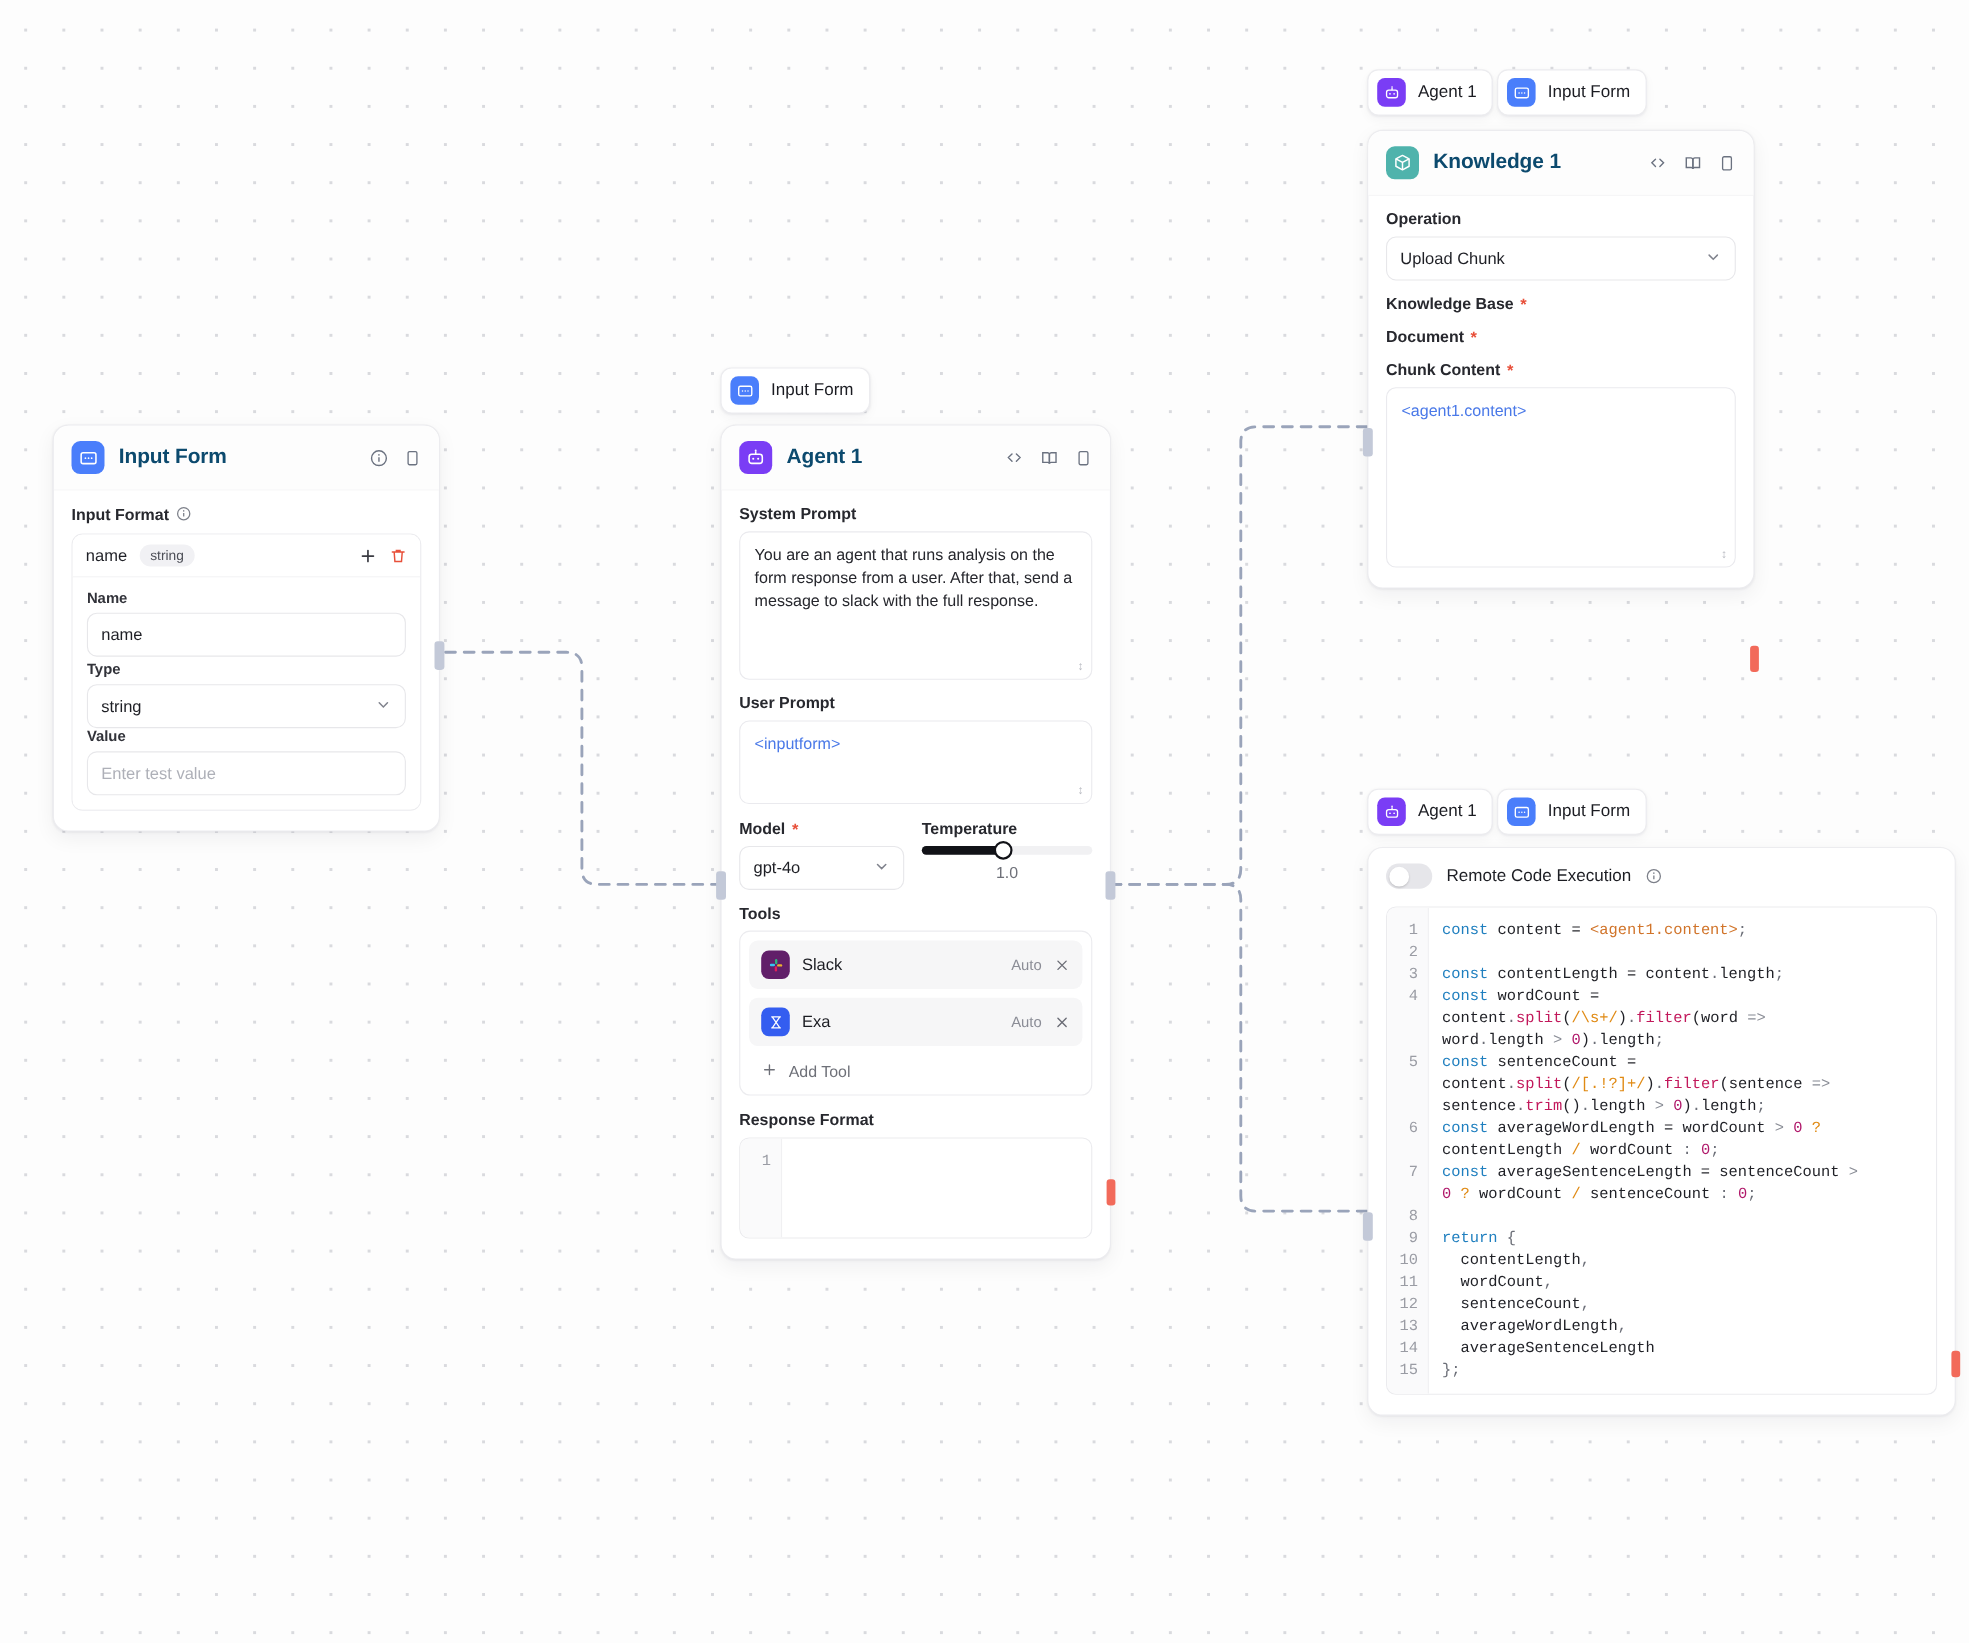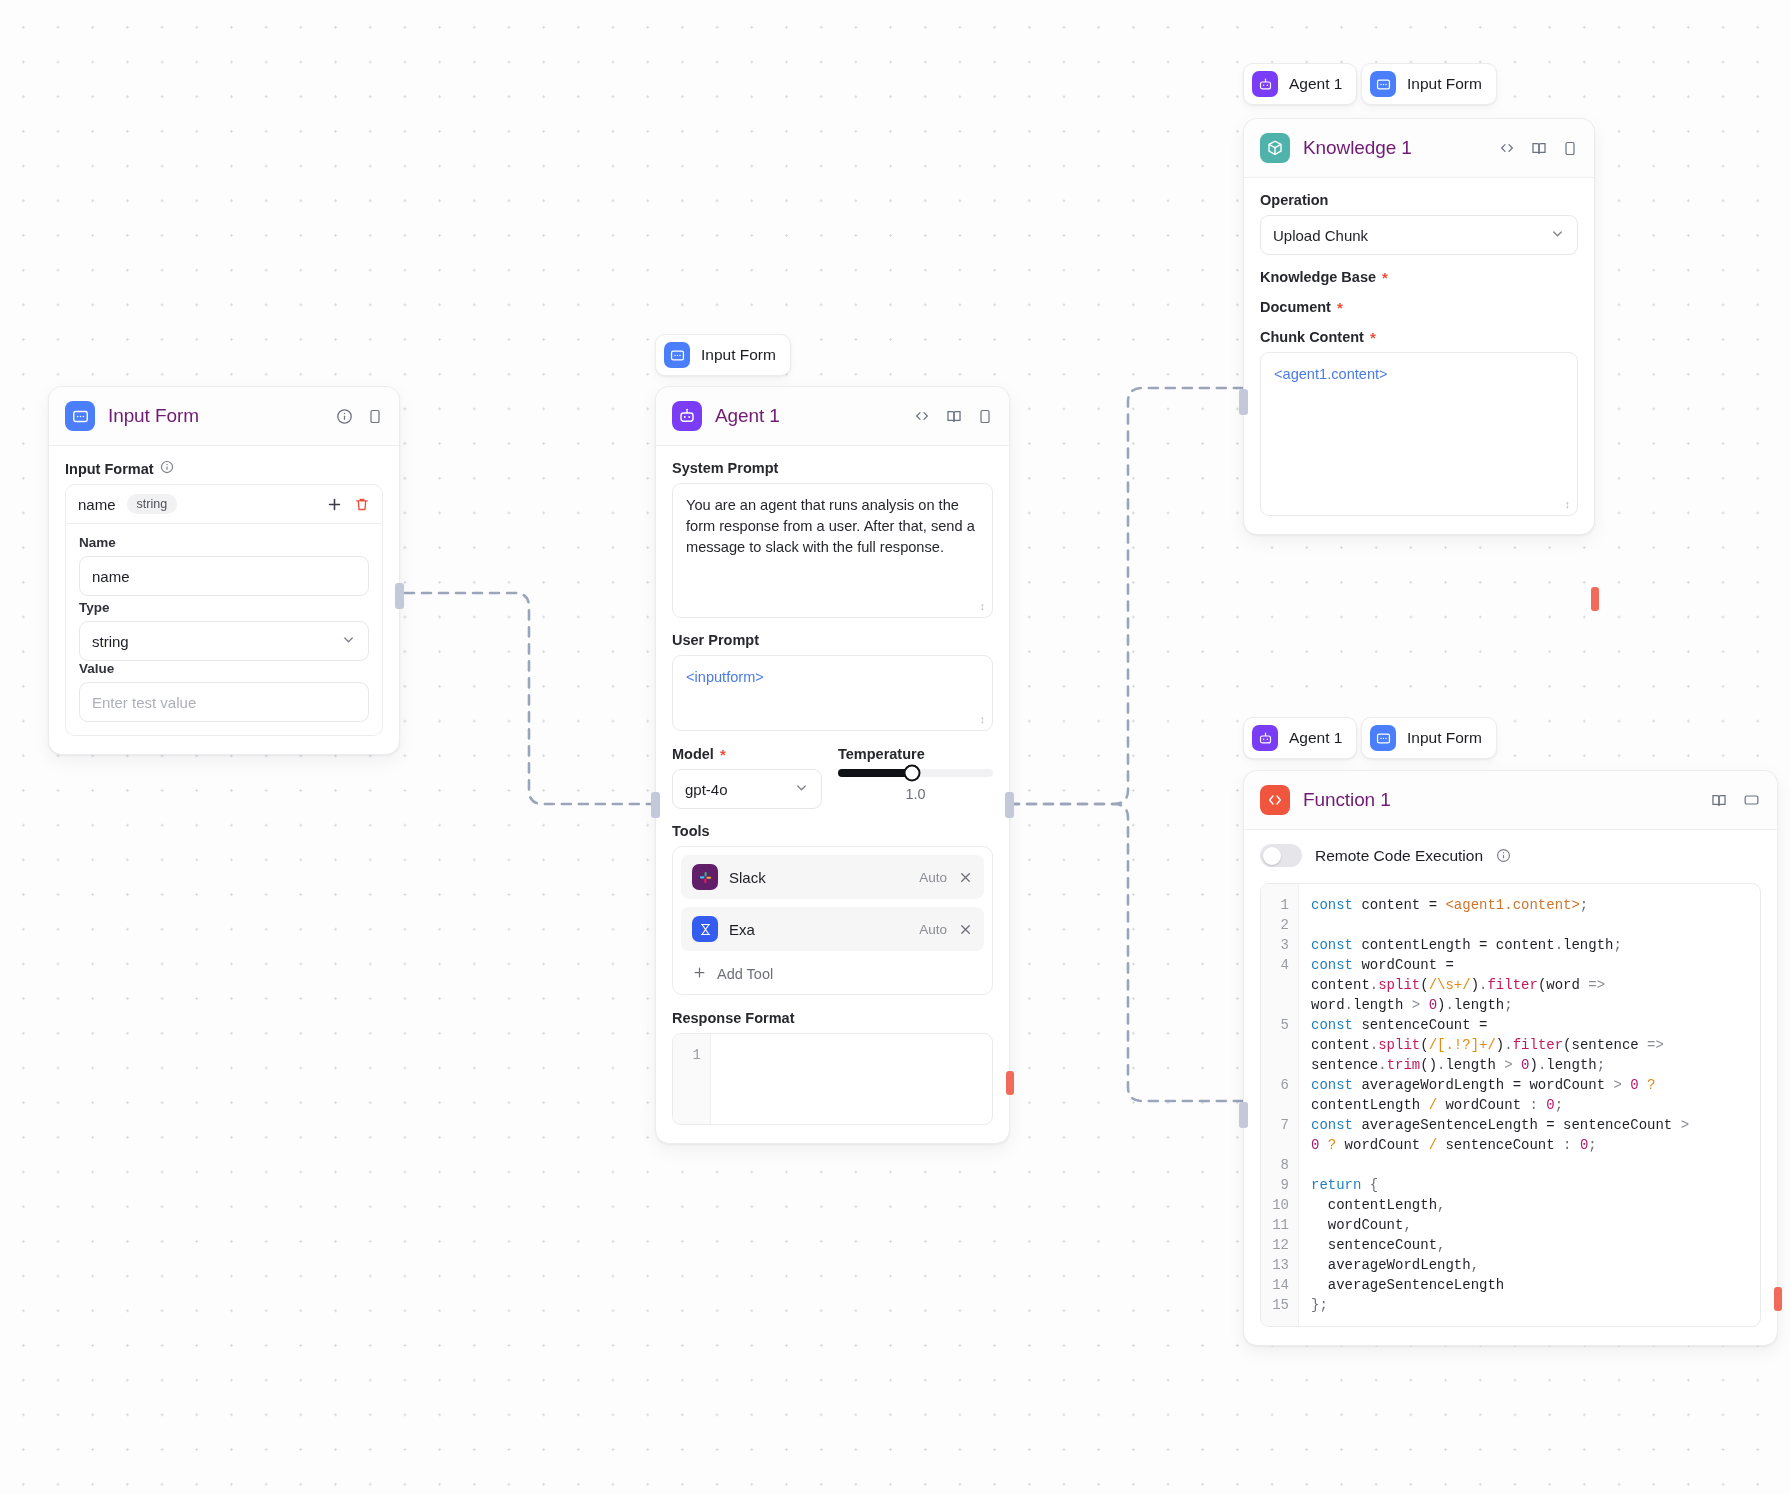--- a/index.html
+++ b/index.html
@@ -29,21 +29,21 @@
     border-radius:14px;
     box-shadow:0 1px 2px rgba(16,24,40,.05), 0 6px 18px rgba(16,24,40,.055);
   }
   .node-head {
     display:flex; align-items:center; gap:13px;
     padding:14px 16px;
     border-bottom:1px solid #f0f0f2;
     border-radius:14px 14px 0 0;
     background:#fdfdfd;
   }
-  .node-title { font-size:19px; font-weight:400; color:#701a75; letter-spacing:-.1px; flex:1; }
+  .node-title { font-size:19px; font-weight:700; color:#0c4a6e; letter-spacing:-.1px; flex:1; }
   .head-actions { display:flex; align-items:center; gap:14px; color:#6b7280; }
   .head-actions svg { display:block; }
   .node-body { padding:14px 16px 18px 16px; }
 
   
   .app-ico {
     width:30px;height:30px;border-radius:8px;
     display:flex;align-items:center;justify-content:center;flex:0 0 auto;
   }
   .app-ico svg{display:block}
@@ -522,41 +522,20 @@
       <rect x="2.5" y="5" width="19" height="14" rx="2.5"></rect>
       <circle cx="8" cy="12" r="1.1" fill="#fff" stroke="none"></circle>
         <circle cx="12" cy="12" r="1.1" fill="#fff" stroke="none"></circle>
         <circle cx="16" cy="12" r="1.1" fill="#fff" stroke="none"></circle>
     </svg>
   </div>
   <span>Input Form</span>
 </div>
 
 <div class="node" style="left:1243px; top:770px; width:535px;">
-  <div class="node-head">
-    <div class="app-ico ico-function">
-      <svg width="18" height="16" viewBox="0 0 24 24" fill="none" stroke="#fff" stroke-width="2.1" stroke-linecap="round" stroke-linejoin="round">
-        <path d="M9 6l-5 6 5 6M15 6l5 6-5 6"></path>
-      </svg>
-    </div>
-    <div class="node-title">Function 1</div>
-    <div class="head-actions">
-      <span>
-        <svg width="18" height="17" viewBox="0 0 24 24" fill="none" stroke="currentColor" stroke-width="1.8">
-          <path d="M3.5 5h6A2.5 2.5 0 0112 7.5V19a2.2 2.2 0 00-2.2-1.6H3.5z"></path>
-            <path d="M20.5 5h-6A2.5 2.5 0 0012 7.5V19a2.2 2.2 0 012.2-1.6h6.3z"></path>
-        </svg>
-      </span>
-      <span>
-        <svg width="19" height="16" viewBox="0 0 24 24" fill="none" stroke="currentColor" stroke-width="1.8">
-            <rect x="2.5" y="6" width="19" height="12" rx="2.2"></rect>
-          </svg>
-      </span>
-    </div>
-  </div>
   <div class="node-body">
     <div class="toggle-row">
       <span class="toggle">
           <span class="dot"></span>
         </span>
       <span class="toggle-label">Remote Code Execution</span>
       <span style="display:flex;color:#7d808a">
         <svg width="15" height="15" viewBox="0 0 24 24" fill="none" stroke="currentColor" stroke-width="1.9">
           <circle cx="12" cy="12" r="9.5"></circle>
             <path d="M12 11v5.5"></path>

